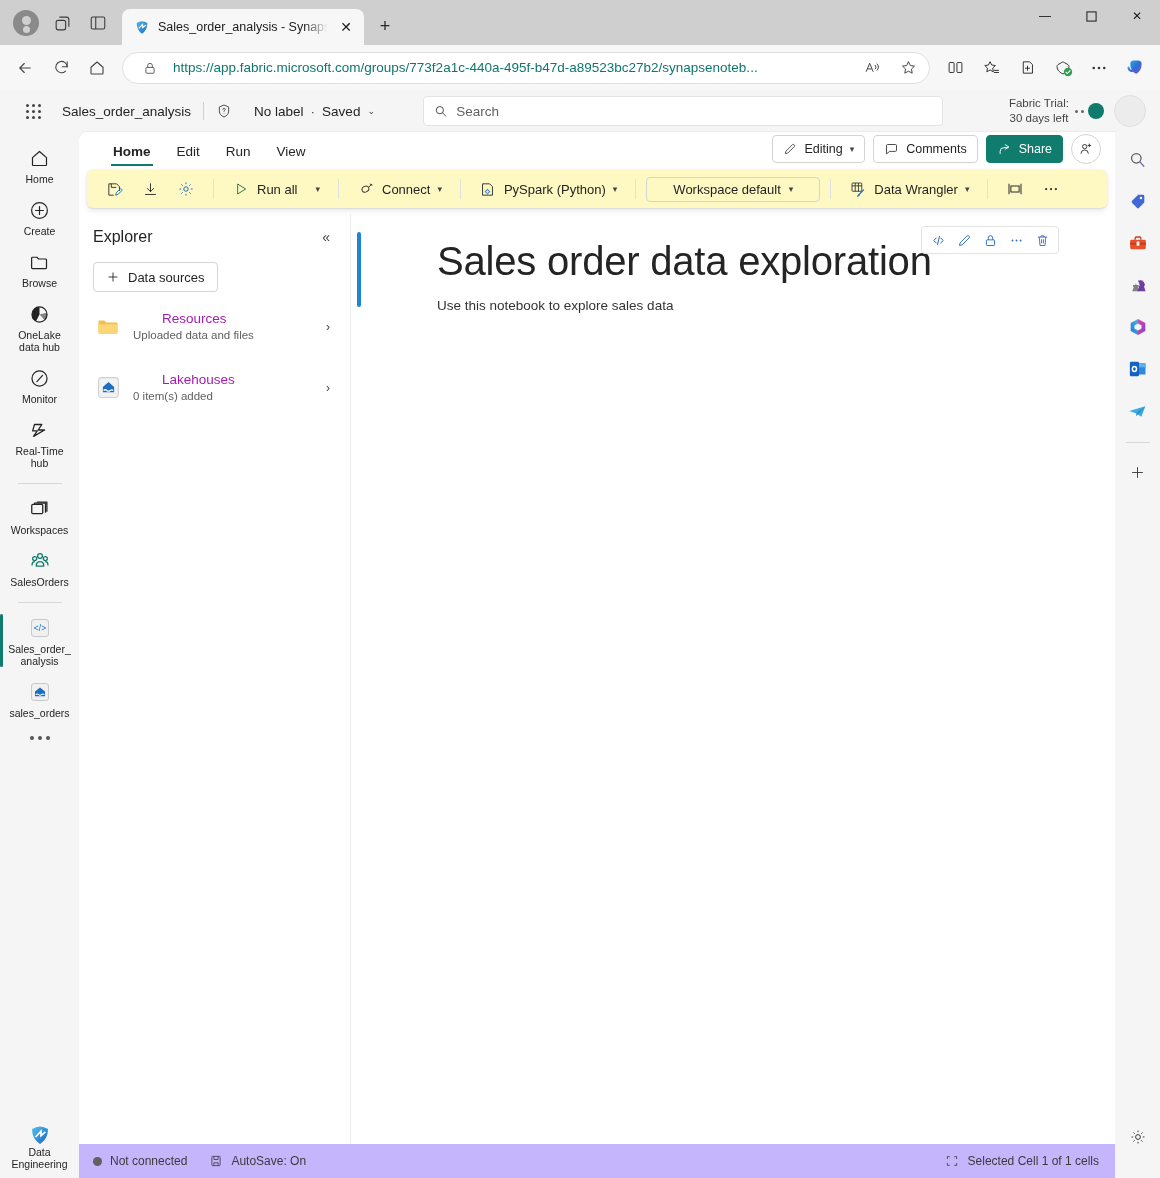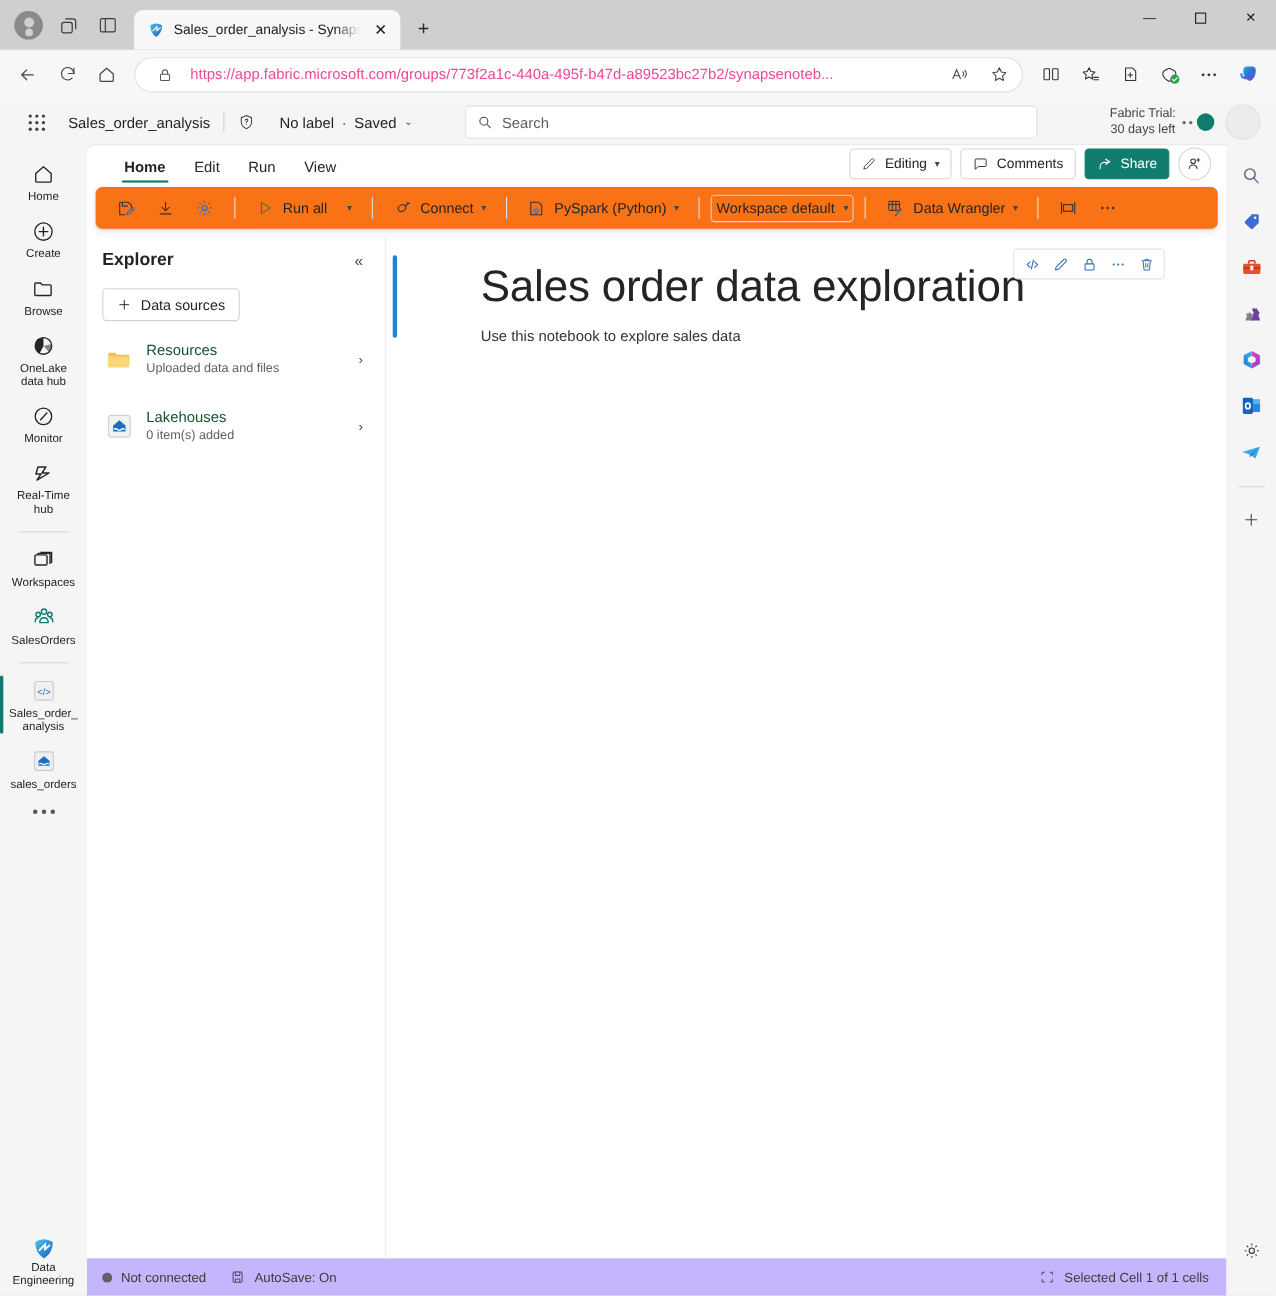--- a/index.html
+++ b/index.html
@@ -44,21 +44,21 @@
     font-size:18px;color:#2b2b2b;margin: 0 0 4px 6px; border-radius:4px;}
   .wincontrols { position:absolute; right:0; top:0; display:flex; height:45px; }
   .wc { width:46px;height:32px;display:flex;align-items:center;justify-content:center;color:#1b1b1b;font-size:12px;}
 
   .navbar { height: 45px; background:#f7f7f7; display:flex; align-items:center; padding: 0 8px; gap:2px;}
   .navbtn { width:34px;height:34px;display:flex;align-items:center;justify-content:center;border-radius:5px;color:#444;}
   .omnibox {
     flex:1; height:32px; background:#fff; border-radius:16px; display:flex; align-items:center;
     padding: 0 8px 0 14px; margin: 0 6px; gap:10px; border:1px solid #e0e0e0;
   }
-  .omni-url { flex:1; font-size:13.5px; color:#ec4899; white-space:nowrap; overflow:hidden;}
+  .omni-url { flex:1; font-size:13.5px; color:#0f766e; white-space:nowrap; overflow:hidden;}
   .omni-ic { width:26px;height:26px;display:flex;align-items:center;justify-content:center;color:#444;}
   .ext-ic { width:34px;height:34px;display:flex;align-items:center;justify-content:center;color:#333;border-radius:5px;}
 
   
   .app { position:absolute; top:90px; left:0; right:0; bottom:0; background:#f5f5f5; display:flex; flex-direction:column;}
   .fab-header { height:42px; display:flex; align-items:center; padding-left:18px; gap:0; background:#f5f5f5;}
   .waffle { width:30px;height:30px;display:flex;align-items:center;justify-content:center; }
   .wf-grid { display:grid; grid-template-columns:repeat(3,3px); grid-template-rows:repeat(3,3px); gap:3px;}
   .wf-grid i { width:3px;height:3px;background:#444;border-radius:50%;display:block;}
   .hdr-title { font-size:13.5px; color:#242424; margin-left:14px;}
@@ -104,41 +104,41 @@
   .rtab { font-size:13.5px; color:#242424; padding:4px 12px 7px; position:relative; white-space:nowrap;}
   .rtab.active { font-weight:bold; }
   .rtab.active::after{ content:""; position:absolute; left:10px; right:10px; bottom:0; height:2px; background:#0f7b6c;}
   .ribbon-right { margin-left:auto; display:flex; align-items:center; gap:8px; padding-right:14px; padding-bottom:2px;}
   .pill { height:28px; border:1px solid #d4d4d4; border-radius:4px; background:#fff;
     display:flex;align-items:center;gap:7px;padding:0 10px;font-size:12.5px;color:#242424;}
   .pill.green { background:#107c6e; border-color:#107c6e; color:#fff;}
   .pill.round { width:30px;height:30px;border-radius:50%;justify-content:center;padding:0;}
 
   .toolbar {
-    margin: 4px 8px 0 8px; height:38px; background:#f97316; border-radius:6px; box-shadow:0 0.6px 1.8px rgba(0,0,0,.1),0 3px 7px rgba(0,0,0,.08);
+    margin: 4px 8px 0 8px; height:38px; background:#fef9c3; border-radius:6px; box-shadow:0 0.6px 1.8px rgba(0,0,0,.1),0 3px 7px rgba(0,0,0,.08);
     display:flex; align-items:center; padding: 0 10px; gap:2px;
   }
   .tb { display:flex;align-items:center;gap:7px;padding:5px 8px;border-radius:4px;font-size:13px;color:#242424;white-space:nowrap;}
   .tb-ic { width:18px;height:18px;display:flex;align-items:center;justify-content:center;flex:none;}
   .tbsep { width:1px;height:20px;background:#e0e0e0;margin:0 8px;}
-  .tb-box { border:1px solid #d4d4d4; border-radius:4px; padding:4px 4px; font-size:13px; color:#242424;
+  .tb-box { border:1px solid #d4d4d4; border-radius:4px; padding:4px 26px; font-size:13px; color:#242424;
             display:flex;align-items:center;gap:8px;}
 
   .work { flex:1; display:flex; min-height:0; padding: 6px 0 0 0;}
   
   .explorer { width:272px; border-right:1px solid #ececec; padding: 12px 14px 0 14px; flex:none;}
   .exp-head { display:flex; align-items:center; justify-content:space-between; margin-bottom:14px;}
-  .exp-title { font-size:16px; color:#242424; font-weight:700;}
+  .exp-title { font-size:16px; color:#242424; font-weight:400;}
   .exp-collapse { font-size:14px; color:#444; padding:3px 6px;}
   .ds-btn { border:1px solid #d4d4d4; border-radius:4px; height:30px; display:inline-flex; align-items:center;
     gap:8px; padding:0 12px; font-size:13px; color:#242424; background:#fff;}
   .exp-item { display:flex; align-items:center; gap:12px; padding: 10px 2px; margin-top:8px;}
   .exp-ic { width:26px;height:26px;flex:none;display:flex;align-items:center;justify-content:center;}
   .exp-txt { flex:1; min-width:0;}
-  .exp-n { font-size:13.5px; color:#14532d; line-height:17px;}
+  .exp-n { font-size:13.5px; color:#a21caf; line-height:17px;margin-left:29px;}
   .exp-s { font-size:11.5px; color:#616161; line-height:16px;}
   .exp-arr { color:#444; font-size:12px; padding-right:4px;}
 
   
   .canvas { flex:1; position:relative; min-width:0; padding: 6px 0 0 0; }
   .cell { position:relative; padding: 14px 20px 10px 86px; }
   .cell-bar { position:absolute; left:6px; top:12px; bottom:16px; width:4px; background:#1f84d6; border-radius:2px;}
   .cell-tools { position:absolute; right:56px; top:6px; border:1px solid #e3e3e3; border-radius:4px; background:#fff;
     display:flex; align-items:center; height:28px; padding:0 4px; gap:2px;}
   .ct { width:24px;height:24px;display:flex;align-items:center;justify-content:center;color:#2b6cb7;}

